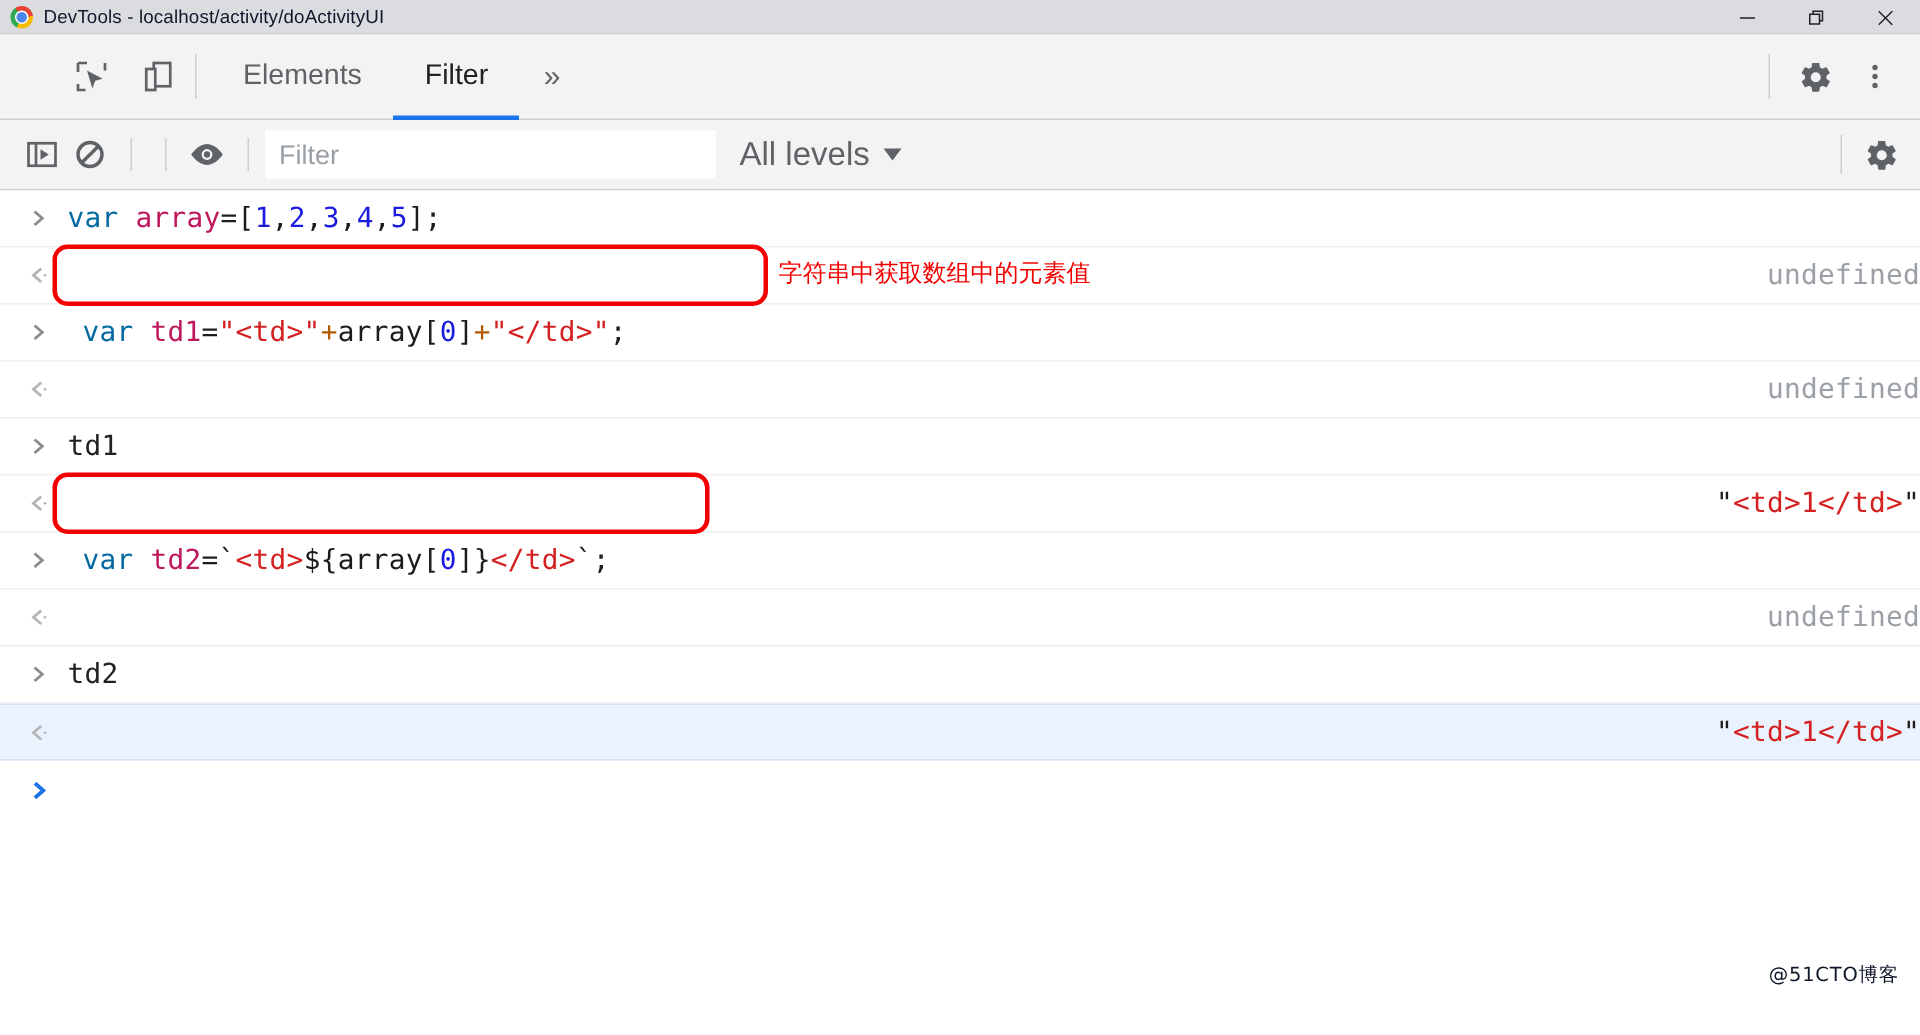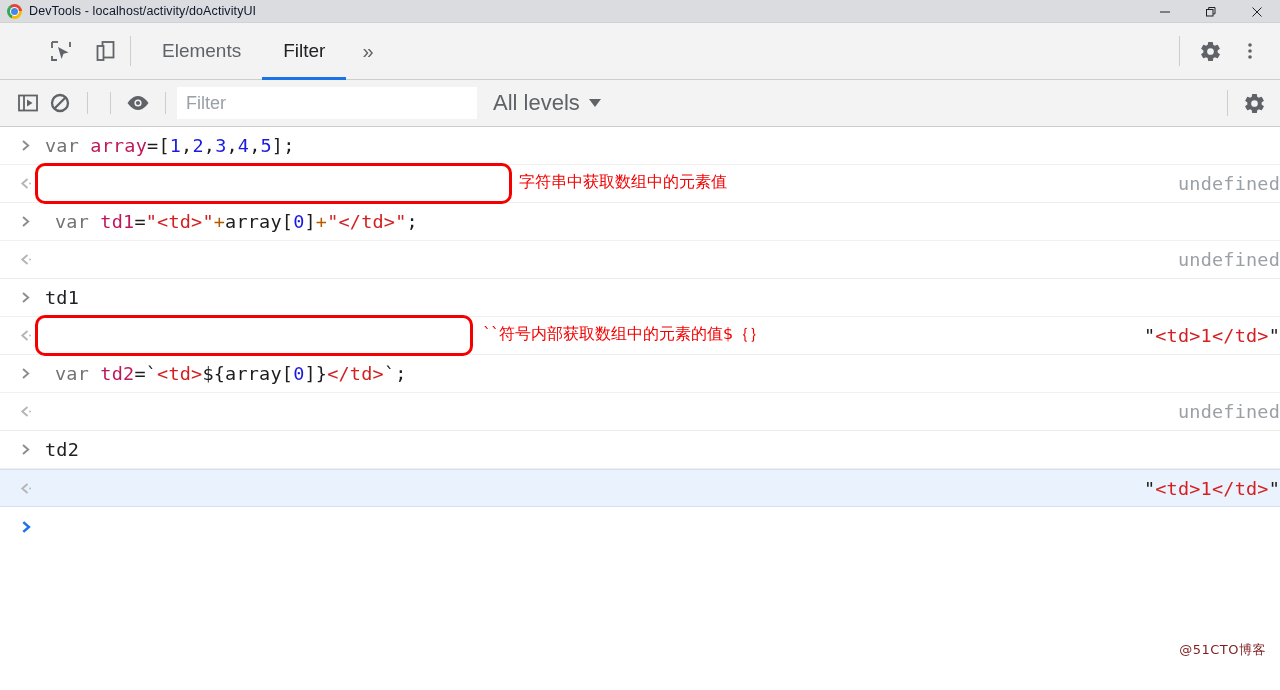--- a/index.html
+++ b/index.html
@@ -229,21 +229,21 @@
   }
   .marker svg { display: block; }
   .marker.in { color: #8c8c8c; }
   .marker.out { color: #b5b5b5; }
   .marker.blue { color: #1a73e8; }
   .code {
     white-space: pre;
     color: #202124;
     letter-spacing: 0.2px;
   }
-  .kw   { color: #737373; }
+  .kw   { color: #0369a1; }
   .var  { color: #be185d; }
   .num  { color: #1a1ae0; }
   .str  { color: #d42020; }
   .op   { color: #b35a00; }
   .gray { color: #9aa0a6; }
   .blk  { color: #1c1c1c; }
 
   
   .annot-box {
     position: absolute;
@@ -259,21 +259,21 @@
     white-space: nowrap;
     font-weight: 500;
   }
 
   .watermark {
     position: absolute;
     right: 14px;
     bottom: 10px;
     font-family: "DejaVu Sans", "Liberation Sans", sans-serif;
     font-size: 13px;
-    color: #7f1d1d;
+    color: #0f172a;
     letter-spacing: 0.5px;
   }
 </style>
 </head>
 <body>
 
 <div class="titlebar">
   <div class="chrome-logo"></div>
   <div class="title-text">DevTools - localhost/activity/doActivityUI</div>
   <div class="win-controls">
@@ -486,16 +486,15 @@
           <polyline points="4,2 9.2,6.5 4,11" fill="none" stroke="currentColor" stroke-width="2.3"></polyline>
         </svg>
     </span>
     <span class="code"></span>
   </div>
 
   <div class="annot-box" style="left:35px; top:36px; width:477px; height:41px;"></div>
   <div class="annot-text" style="left:519px; top:45px;">字符串中获取数组中的元素值</div>
 
   <div class="annot-box" style="left:35px; top:188px; width:438px; height:41px;"></div>
-  <div class="annot-text" style="left:483px; top:197px;">``符号内部获取数组中的元素的值$｛｝</div>
 
   <div class="watermark">@51CTO博客</div>
 </div>
 
 </body></html>

